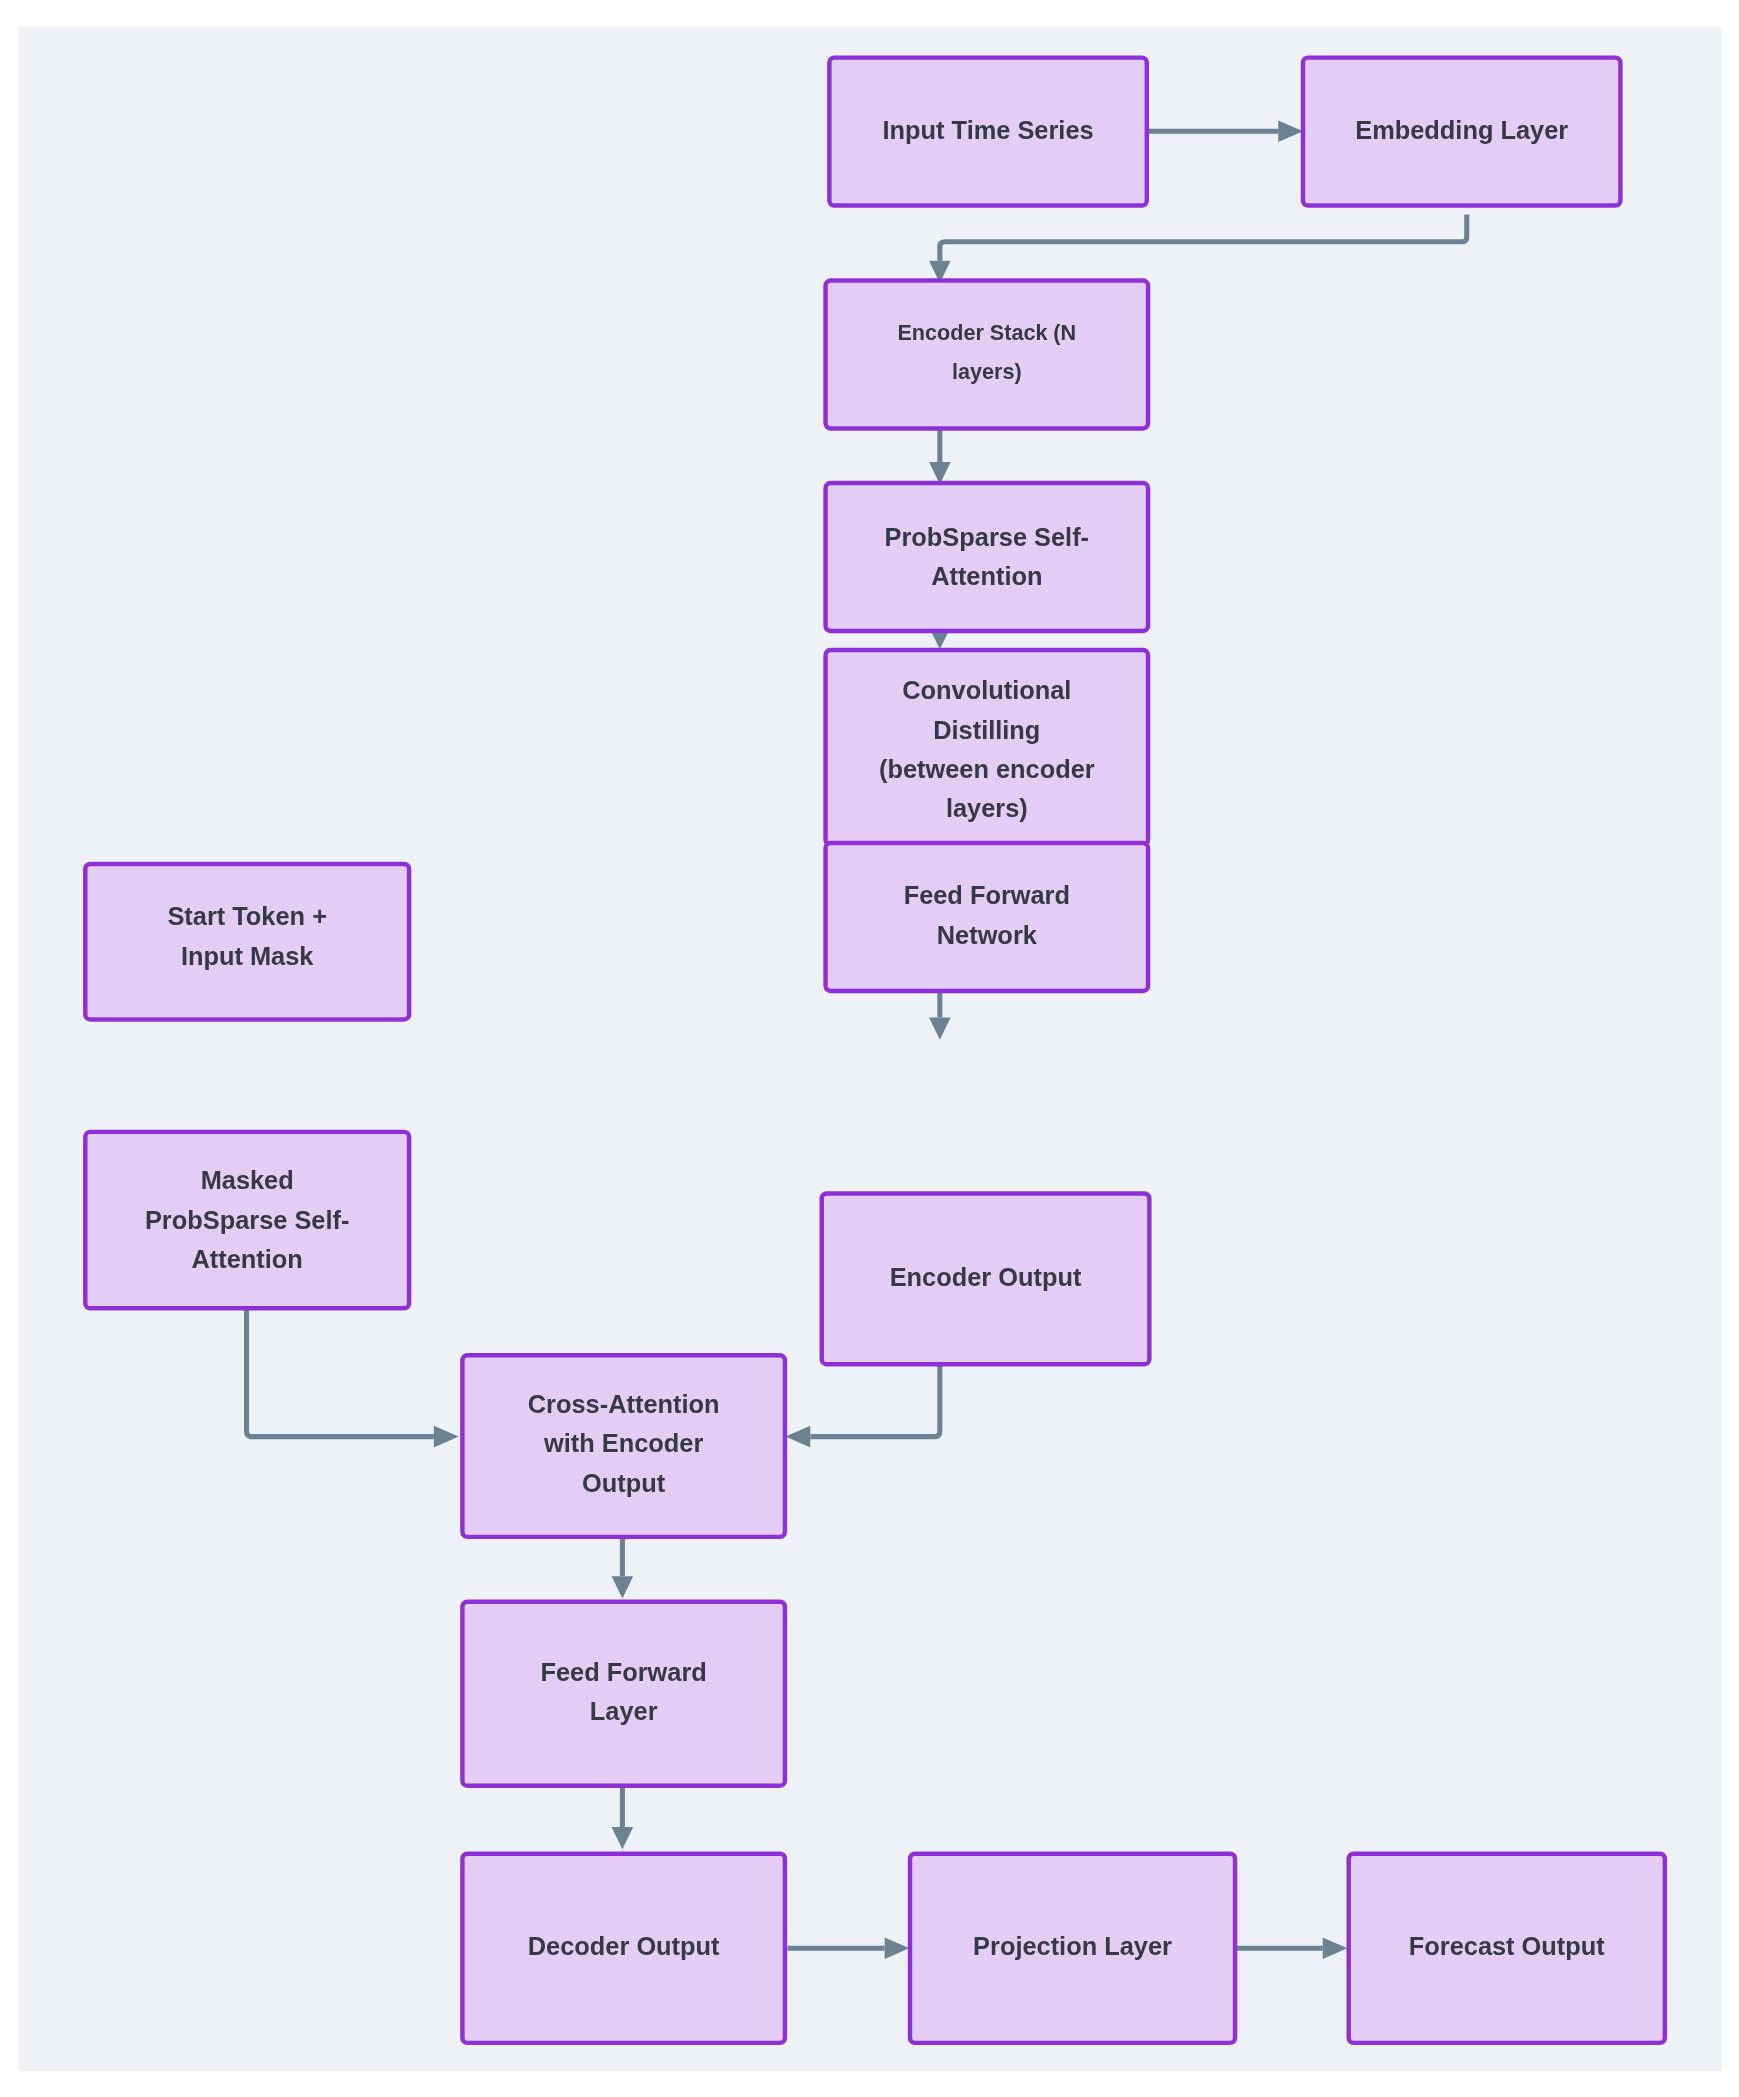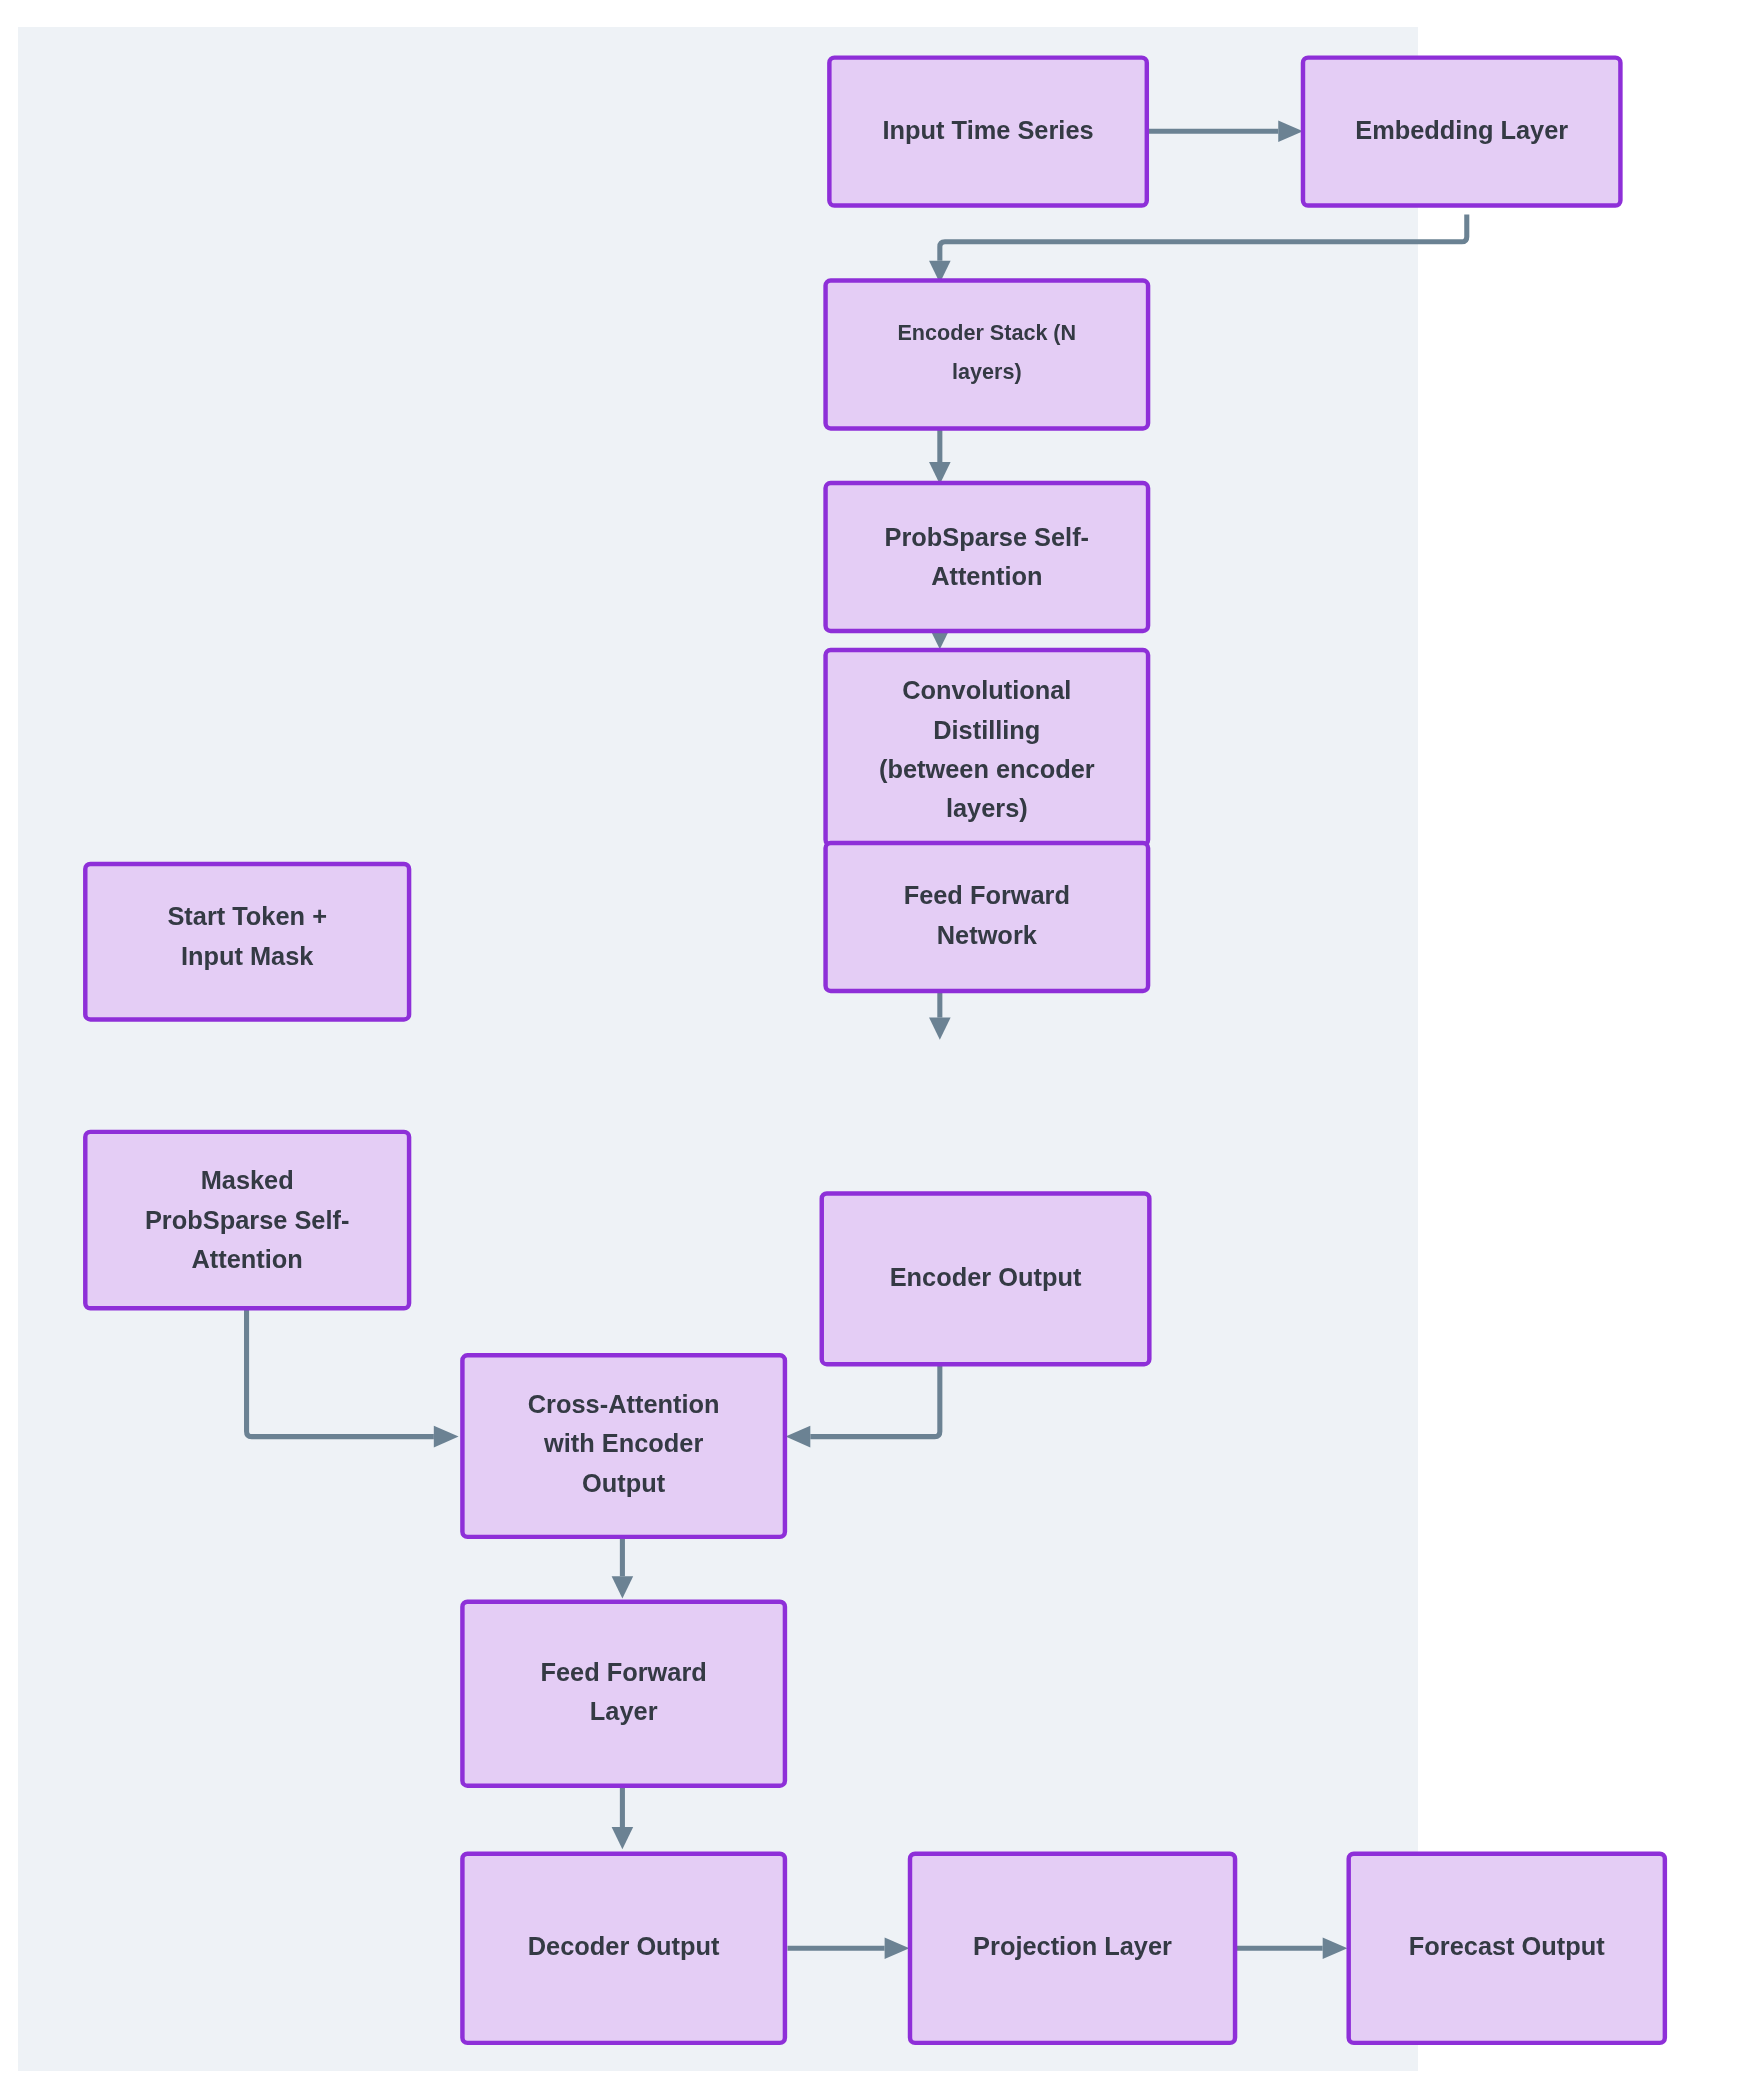--- a/index.html
+++ b/index.html
@@ -10,21 +10,21 @@
   body {
     width: 1740px;
     height: 2097px;
     font-family: "Liberation Sans", sans-serif;
     overflow: hidden;
   }
   #diagram-canvas {
     position: absolute;
     left: 18px;
     top: 27px;
-    width: 1400px;
+    width: 1704px;
     height: 2044px;
     background: #eef2f6;
   }
   #flow-svg {
     position: absolute;
     left: 0;
     top: 0;
     width: 1704px;
     height: 2044px;
     display: block;

